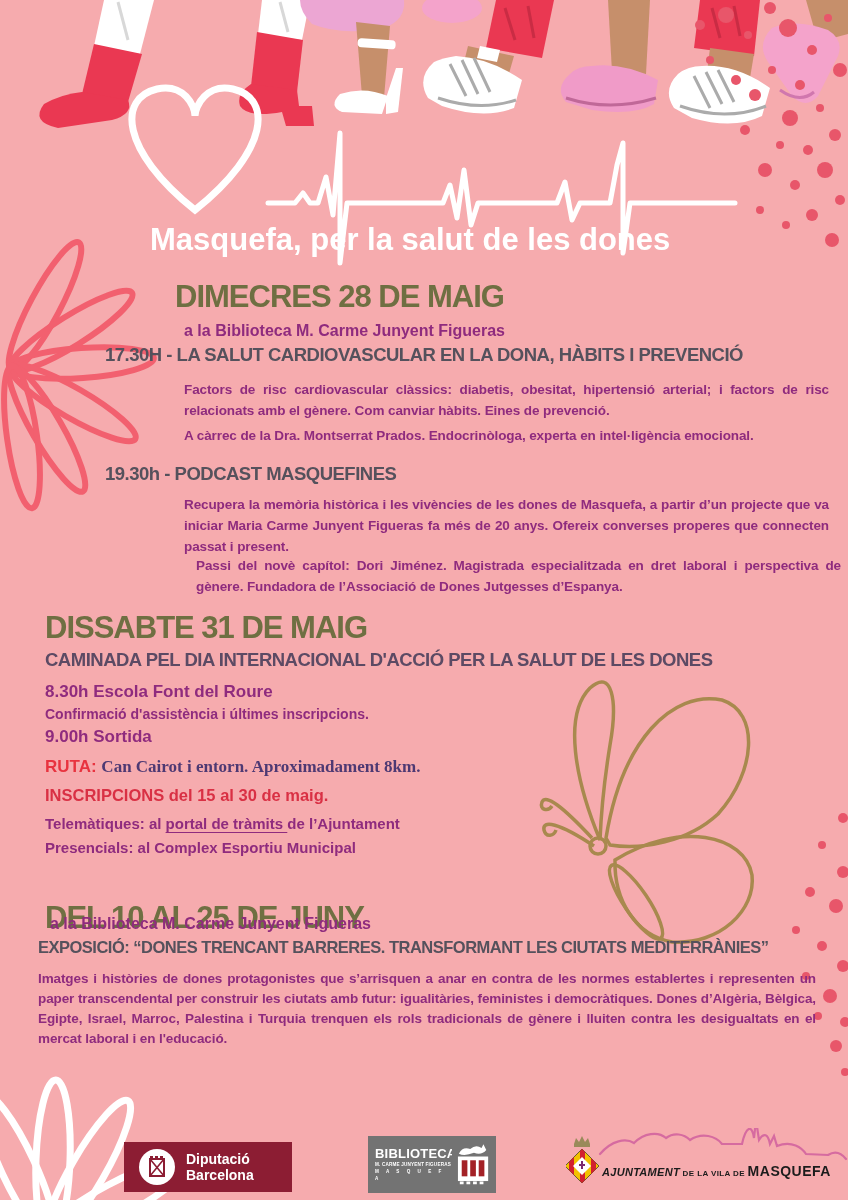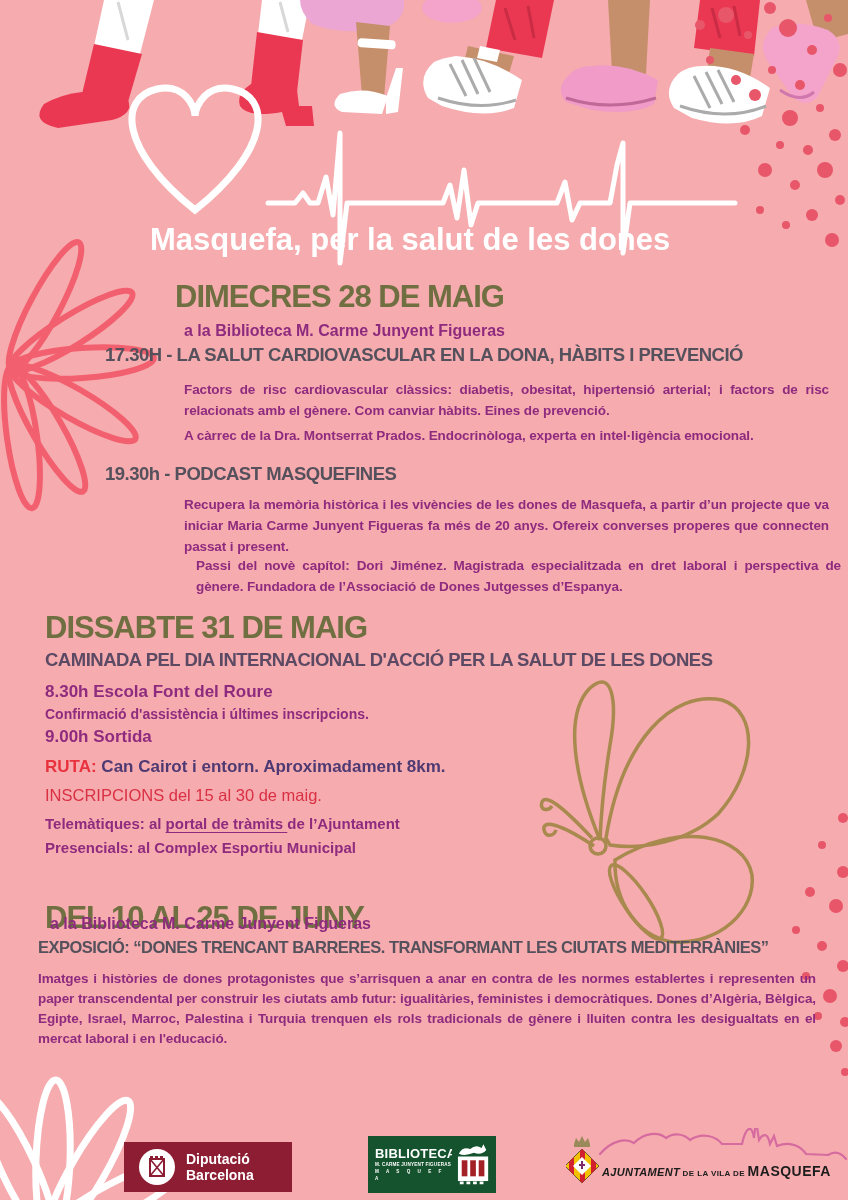--- a/index.html
+++ b/index.html
@@ -13,22 +13,22 @@
   .date-olive{color:#6F6F42;font-size:31px;font-weight:bold;letter-spacing:-1px;white-space:nowrap;}
   .loc-purple{color:#8F2B7E;font-size:16px;font-weight:bold;white-space:nowrap;}
   .h-gray{color:#55515C;font-size:18.5px;font-weight:bold;letter-spacing:-0.5px;white-space:nowrap;}
   .h-plum{color:#5C4A64;font-size:18.5px;font-weight:bold;letter-spacing:-0.5px;white-space:nowrap;}
   .body-p{color:#8F2B7E;font-size:13.5px;font-weight:bold;line-height:21px;
     text-align:justify;letter-spacing:-0.1px;}
   .sched-big{color:#8F2B7E;font-size:17px;font-weight:bold;white-space:nowrap;}
   .sched-small{color:#8F2B7E;font-size:14px;font-weight:bold;white-space:nowrap;}
   .ruta-line{font-size:17px;font-weight:bold;white-space:nowrap;}
   .ruta-label{color:#E8333F;margin-top:48px;}
-  .ruta-text{color:#4E3973;}
-  .inscr-line{color:#D93044;font-size:16.5px;font-weight:normal;white-space:nowrap;}
+  .ruta-text{color:#4E3973;font-family:Liberation Serif, serif;}
+  .inscr-line{color:#D93044;font-size:16.5px;font-weight:bold;white-space:nowrap;}
   .tele-line{color:#8F2B7E;font-size:15px;font-weight:bold;white-space:nowrap;}
   .tele-link{text-decoration:underline;text-underline-offset:3px;}
   .expo-line{color:#55515C;font-size:16.5px;font-weight:bold;letter-spacing:-0.5px;white-space:nowrap;}
   
   #date1{left:175px;top:279px;}
   #loc1{left:184px;top:322px;}
   #talk-title{left:105px;top:344px;}
   #talk-p1{left:184px;top:379px;width:645px;}
   #talk-p2{left:184px;top:425px;width:645px;}
   #podcast-title{left:105px;top:463px;}
@@ -44,21 +44,21 @@
   #telematiques{left:45px;top:815px;}
   #presencials{left:45px;top:839px;}
   #date3{left:45px;top:872px;margin-top:28px;}
   #loc3{left:50px;top:915px;}
   #expo{left:38px;top:938px;}
   #expo-p{left:38px;top:969px;width:778px;font-size:13.5px;line-height:20px;}
   
   .logo-dipu{left:124px;top:1142px;width:168px;height:50px;background:#8C1D33;
     display:flex;align-items:center;gap:10px;padding-left:14px;box-sizing:border-box;}
   .dipu-text{color:#fff;font-size:14px;font-weight:bold;line-height:16px;}
-  .logo-bibl{left:368px;top:1136px;width:128px;height:57px;background:#14532d;
+  .logo-bibl{left:368px;top:1136px;width:128px;height:57px;background:#737373;
     display:flex;align-items:center;padding:6px 7px;box-sizing:border-box;gap:5px;}
   .bibl-text{color:#fff;overflow:hidden;}
   .bibl-l1{font-size:13px;font-weight:bold;letter-spacing:0.2px;line-height:14px;}
   .bibl-l2{font-size:4.6px;font-weight:bold;letter-spacing:0.2px;line-height:7px;}
   .bibl-l3{font-size:4.6px;font-weight:bold;letter-spacing:3px;line-height:7px;}
   .logo-ajun{left:566px;top:1128px;width:282px;height:64px;}
   .ajun-row{position:absolute;left:36px;top:34px;white-space:nowrap;color:#1C1C1C;}
   .ajun-w1{font-size:11px;font-weight:bold;letter-spacing:0.3px;font-style:italic;}
   .ajun-w2{font-size:8px;font-weight:bold;letter-spacing:0.4px;}
   .ajun-w3{font-size:14px;font-weight:bold;letter-spacing:0.5px;}

